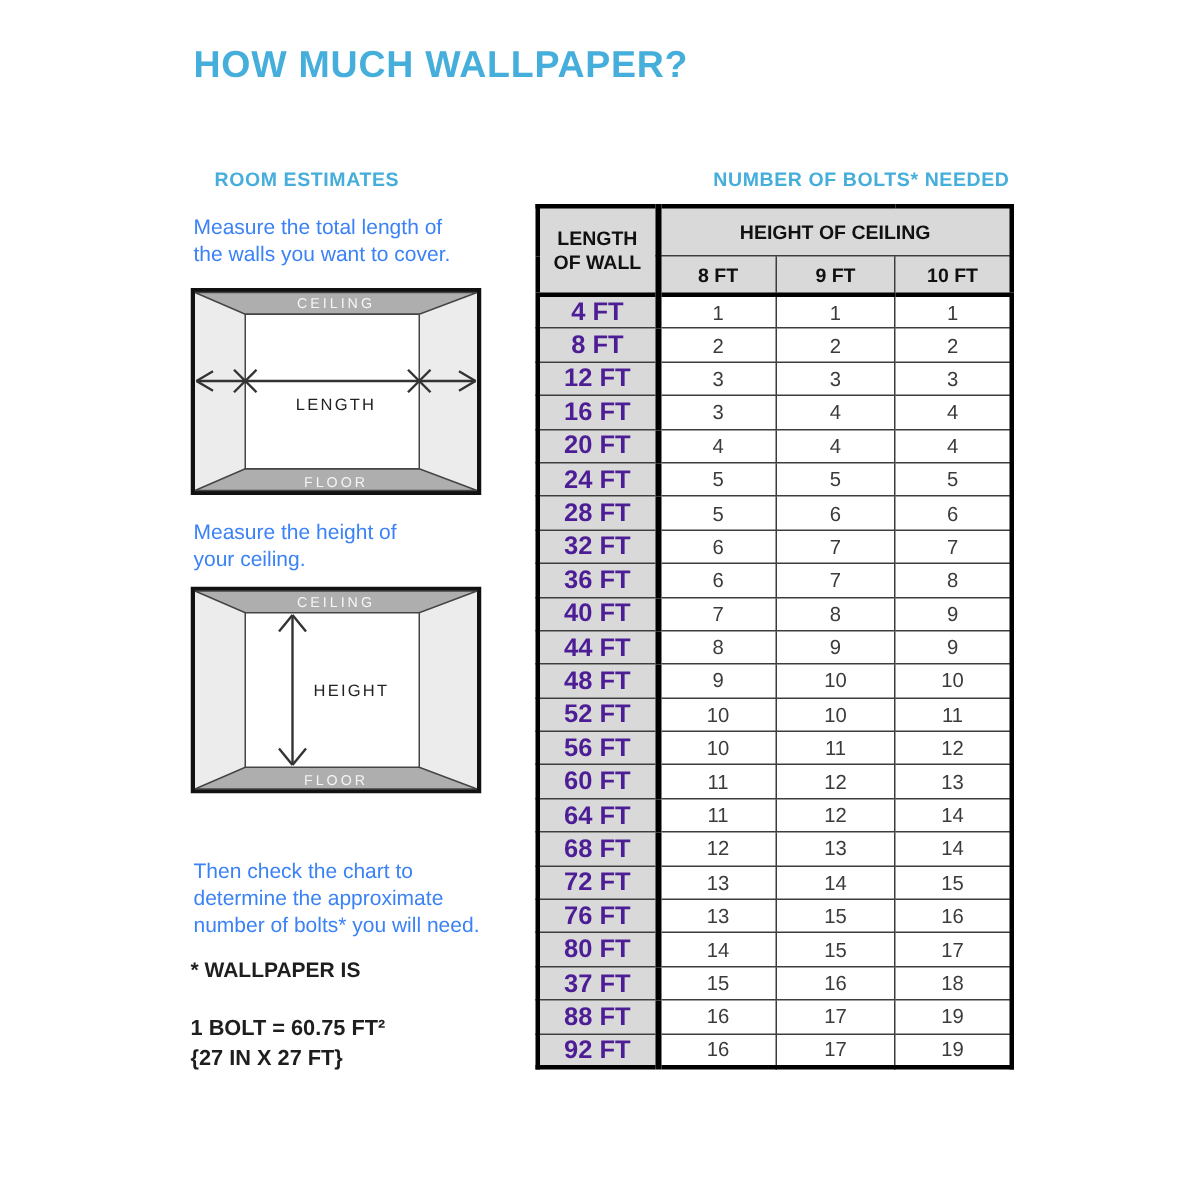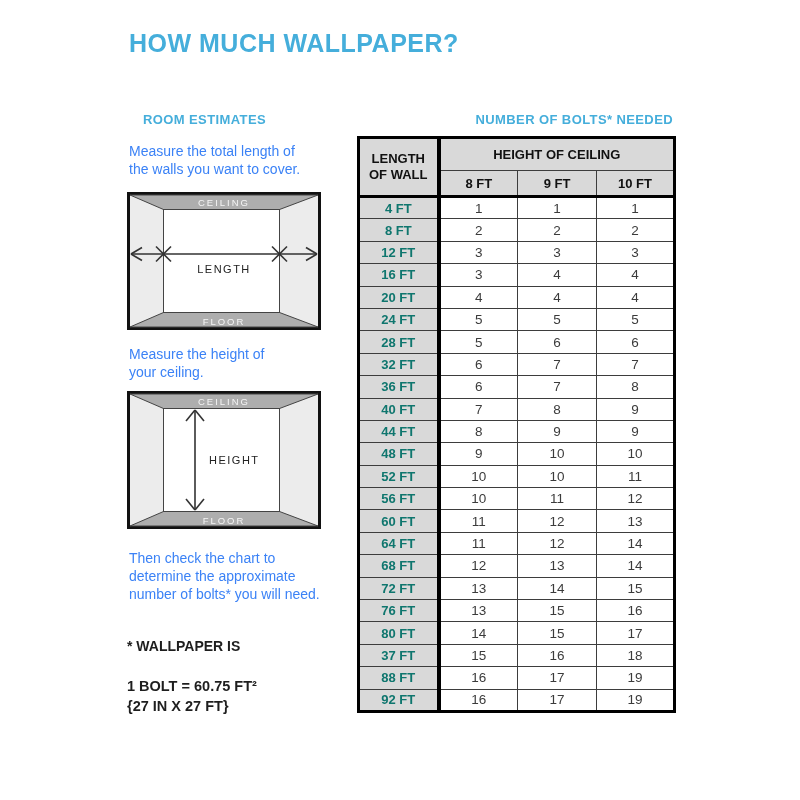--- a/index.html
+++ b/index.html
@@ -32,21 +32,21 @@
   .h-table { left: 357px; top: 112px; width: 316px; text-align: right; }
   .body-text {
     position: absolute;
     font-size: 14px;
     line-height: 18px;
     white-space: pre-line;
     color: #3b82f6;
   }
   .step1 { left: 129px; top: 142px; }
   .step2 { left: 129px; top: 345px; }
-  .step3 { left: 129px; top: 549px; }
+  .step3 { left: 129px; top: 571px; }
   .note-block {
     position: absolute;
     left: 127px; top: 637px;
     font-size: 14px;
     font-weight: bold;
     line-height: 19px;
   }
   .note-line2 { margin-left: 9px; }
   .bolt-block {
     position: absolute;
@@ -86,25 +86,25 @@
     width: 80px;
     border-right: 4px solid #000 !important;
     white-space: pre-line;
     line-height: 16px;
   }
   .group-header-cell { height: 33px; }
   .sub-header-cell { height: 26px; border-bottom: 3px solid #000 !important; }
   .corner-cell { border-bottom: 3px solid #000 !important; }
   .wall-cell {
     background: #d9d9d9;
-    font-size: 13px;
+    font-size: 17px;
     font-weight: bold;
     border-right: 4px solid #000 !important;
     height: 22.4px;
-    color: #0f766e;
+    color: #4c1d95;
   }
   .val-cell {
     background: #ffffff;
     font-size: 13.5px;
     color: #3b3b3b;
     height: 22.4px;
   }
   svg text { font-family: "Liberation Sans", sans-serif; }
   .svg-band-label { fill: #f5f5f5; font-size: 9.5px; letter-spacing: 2px; }
   .svg-dim-label { fill: #222; font-size: 11px; letter-spacing: 1.5px; }

